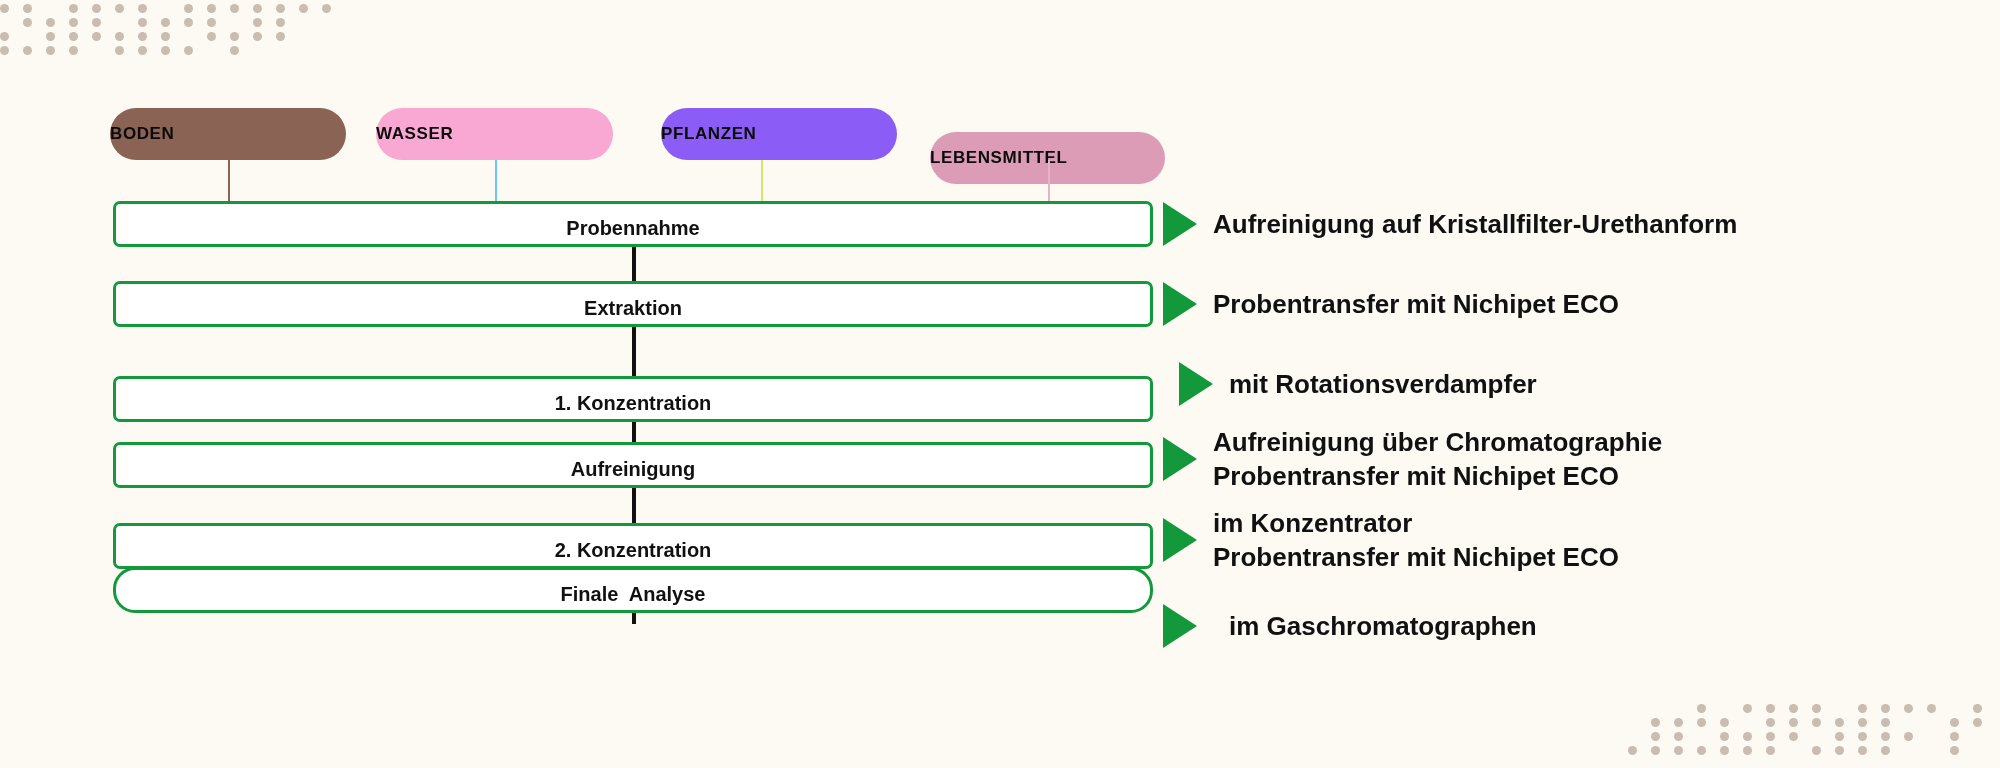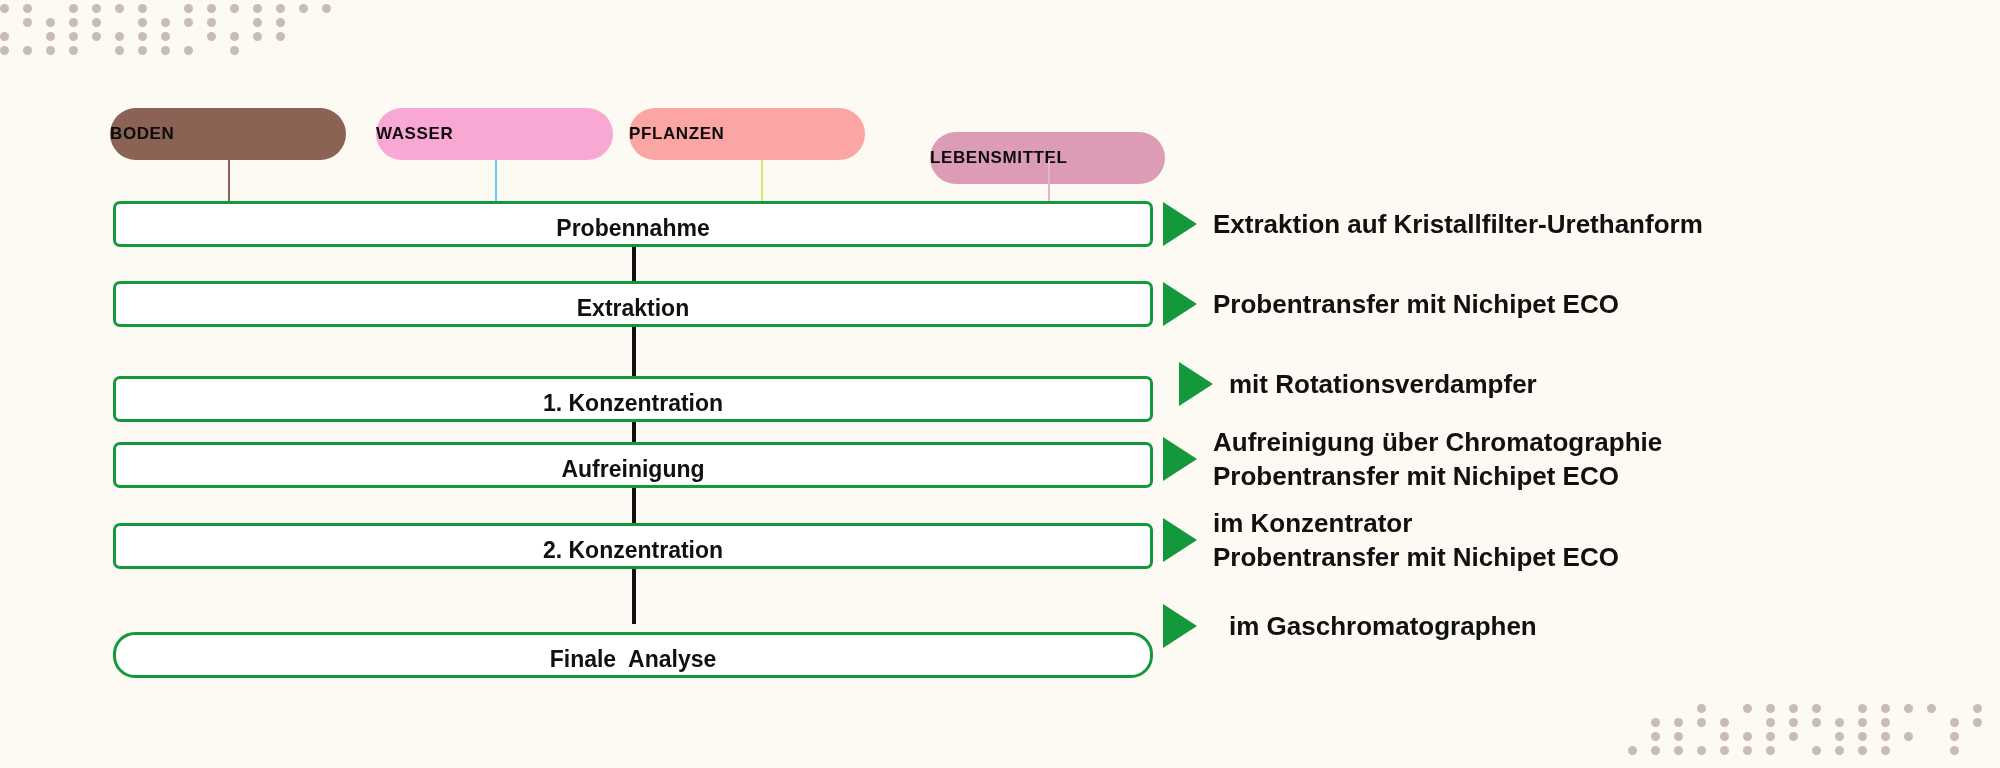--- a/index.html
+++ b/index.html
@@ -90,21 +90,21 @@
     box-sizing: border-box;
     background: #ffffff;
     border: 3px solid #13983c;
     border-radius: 7px;
     display: flex;
     align-items: center;
     justify-content: center;
     z-index: 3;
   }
   .proc-box-label {
-    font-size: 23px;
+    font-size: 20px;
     font-weight: 700;
     color: #111111;
     white-space: pre;
     margin-top: 8px;
   }
 
   
   #flow-spine {
     position: absolute;
     left: 632px;
@@ -162,21 +162,21 @@
       <span class="dot-row"><span class="dot"></span><span class="dot"></span><span class="dot"></span><span class="dot"></span><span class="dot"></span><span class="dot"></span><span class="dot"></span><span class="dot blank"></span><span class="dot"></span><span class="dot"></span><span class="dot"></span><span class="dot"></span><span class="dot blank"></span><span class="dot blank"></span><span class="dot"></span><span class="dot blank"></span></span>
     </div>
 
   <div id="source-row">
       <div class="source-pill" style="left: 0px; width: 236px; background: rgb(138, 99, 84);">
         <span>BODEN</span>
       </div>
       <div class="source-pill" style="left: 266px; width: 237px; background: #f9a8d4;">
         <span>WASSER</span>
       </div>
-      <div class="source-pill" style="left: 519px; width: 236px; background: #fca5a5;">
+      <div class="source-pill" style="left: 551px; width: 236px; background: #8b5cf6;">
         <span>PFLANZEN</span>
       </div>
       <div class="source-pill" style="left: 820px; width: 235px; background: rgb(221, 156, 182); margin-top: 24px;">
         <span>LEBENSMITTEL</span>
       </div>
     </div>
 
   <div id="flow-spine"></div>
 
   <div id="flow-steps">
@@ -188,30 +188,30 @@
       </div>
       <div class="proc-box" style="top: 376px;">
         <span class="proc-box-label">1. Konzentration</span>
       </div>
       <div class="proc-box" style="top: 442px;">
         <span class="proc-box-label">Aufreinigung</span>
       </div>
       <div class="proc-box" style="top: 523px;">
         <span class="proc-box-label">2. Konzentration</span>
       </div>
-      <div class="proc-box" style="top: 632px; border-radius: 22px;">
+      <div class="proc-box" style="top: 567px; border-radius: 22px;">
         <span class="proc-box-label">Finale  Analyse</span>
       </div>
     </div>
 
   <div id="annotation-list">
       <div class="annotation" style="top: 202px;">
         <span class="arrow-icon"></span>
         <div class="annotation-lines">
-          <div class="annotation-line">Extraktion auf Kristallfilter-Urethanform</div>
+          <div class="annotation-line">Aufreinigung auf Kristallfilter-Urethanform</div>
         </div>
       </div>
       <div class="annotation" style="top: 282px;">
         <span class="arrow-icon"></span>
         <div class="annotation-lines">
           <div class="annotation-line">Probentransfer mit Nichipet ECO</div>
         </div>
       </div>
       <div class="annotation" style="top: 362px; margin-left: 16px;">
         <span class="arrow-icon"></span>

